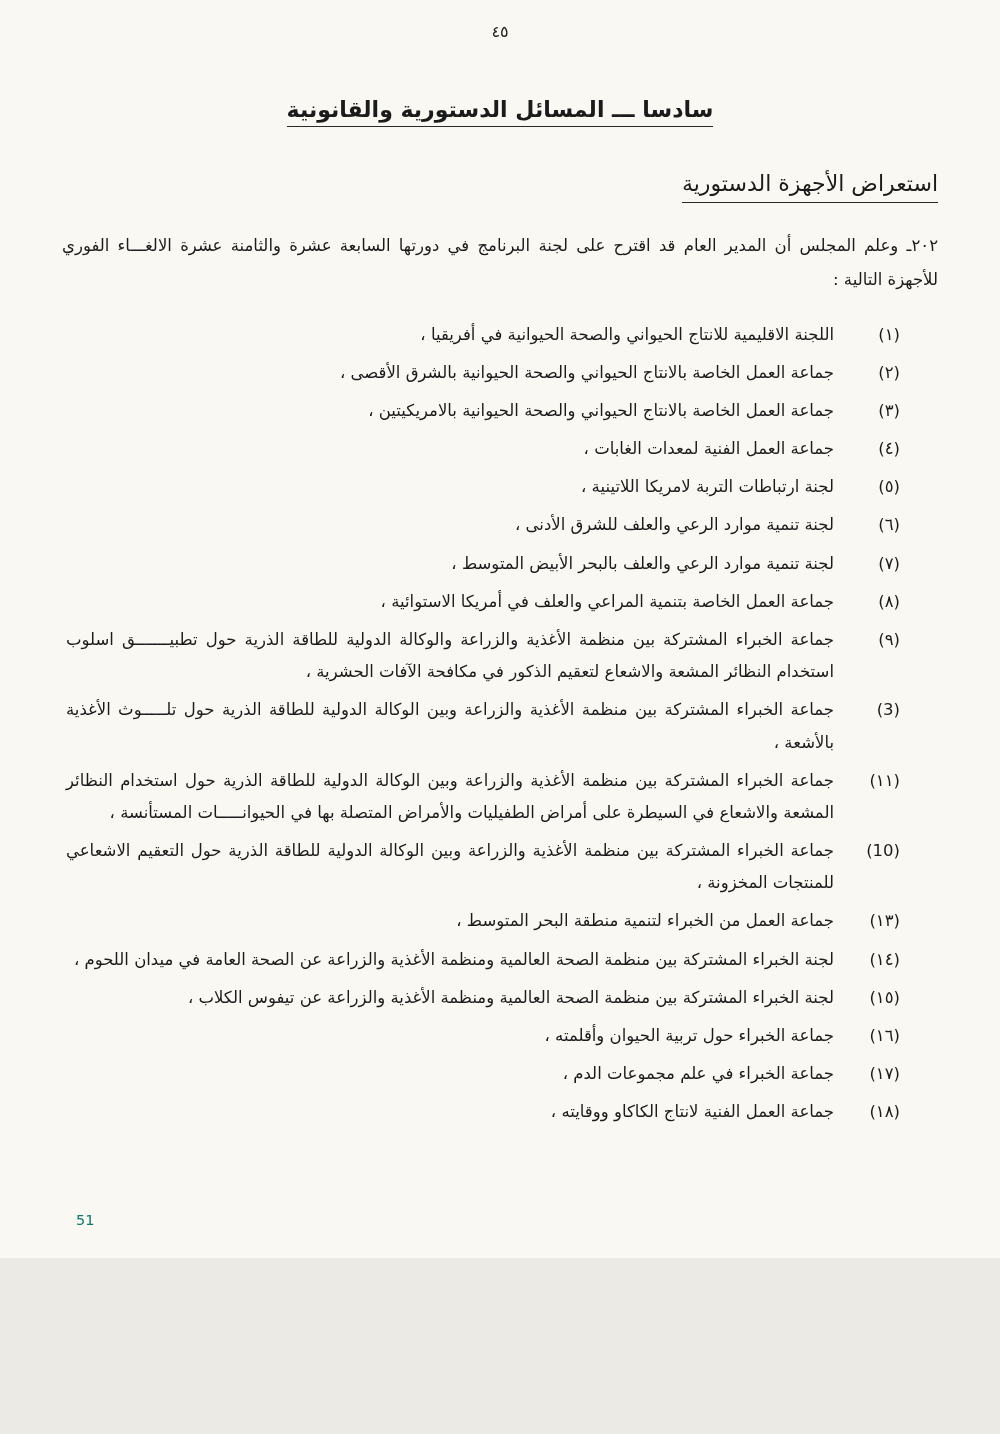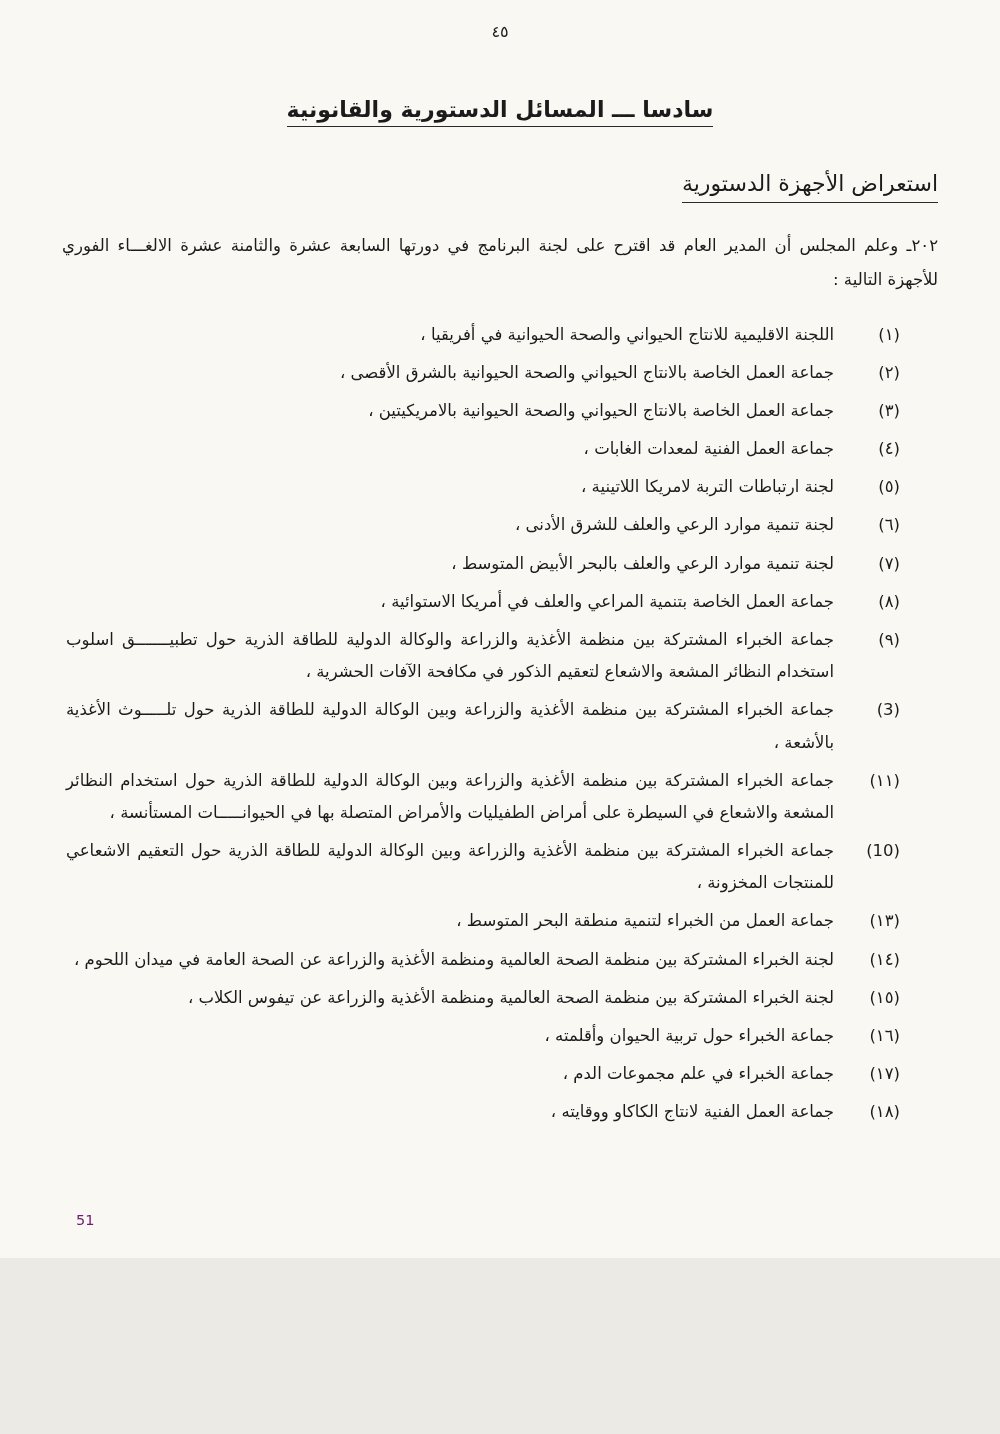--- a/index.html
+++ b/index.html
@@ -78,21 +78,21 @@
     text-align: justify;
     text-align-last: right;
     padding-left: 4px;
   }
   .bottom-number {
     position: absolute;
     left: 76px;
     bottom: 30px;
     font-size: 14.5px;
     direction: ltr;
-    color: #701a75;
+    color: #0f766e;
   }
 </style>
 </head>
 <body>
 
 <div class="page">
 
   <div class="top-number">٤٥</div>
 
   <div class="title-wrap">

